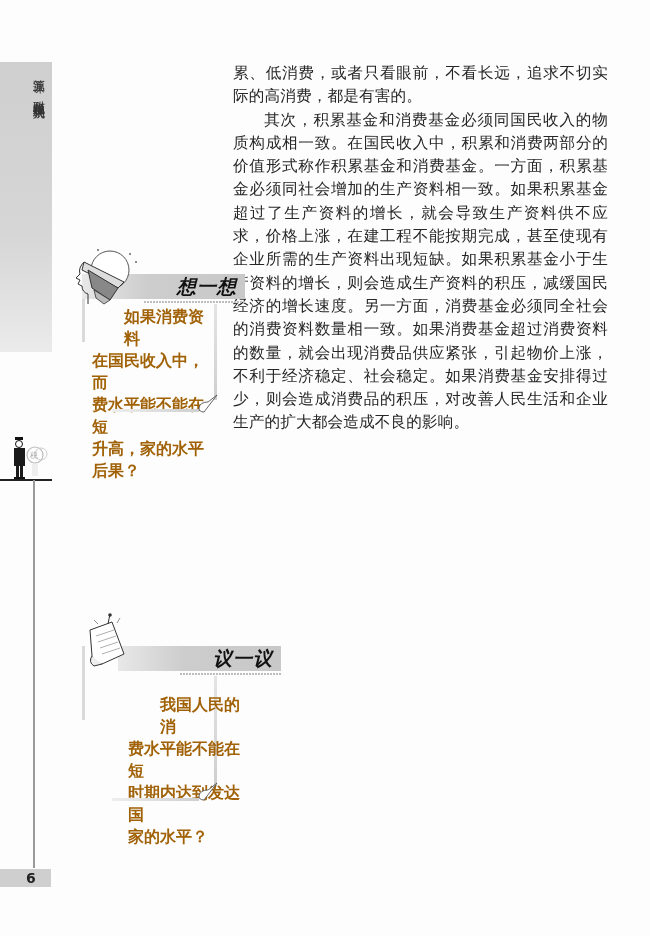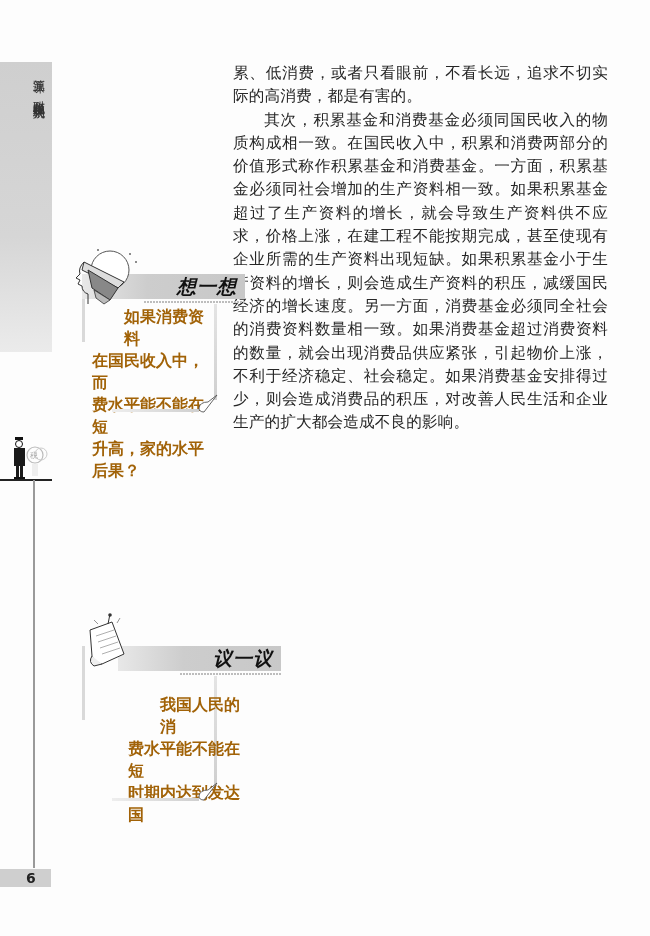--- a/index.html
+++ b/index.html
@@ -160,20 +160,21 @@
       <circle cx="30" cy="3" r="1.8" fill="#333"></circle>
       <line x1="14" y1="8" x2="18" y2="12" stroke="#666" stroke-width="0.7"></line>
       <line x1="40" y1="6" x2="37" y2="11" stroke="#666" stroke-width="0.7"></line>
     </svg>
   </div>
   <div class="right-edge" style="top:64px;height:110px;"></div>
   <div class="body" style="top:82px;margin-left:36px;">
     <div class="indent">我国人民的消</div>
     <div>费水平能不能在短</div>
     <div>时期内达到发达国</div>
+    <div>家的水平？</div>
   </div>
   <div class="bottom-edge" style="top:186px;"></div>
   <div class="curl" style="top:170px;">
     <svg width="20" height="20" viewBox="0 0 20 20">
       <path d="M19,1 L6,18 Q1,18 1,14 Q2,8 10,8 Z" fill="#fff" stroke="#555" stroke-width="0.9"></path>
     </svg>
   </div>
 </div>
 
 <div class="page-num-band"></div>

